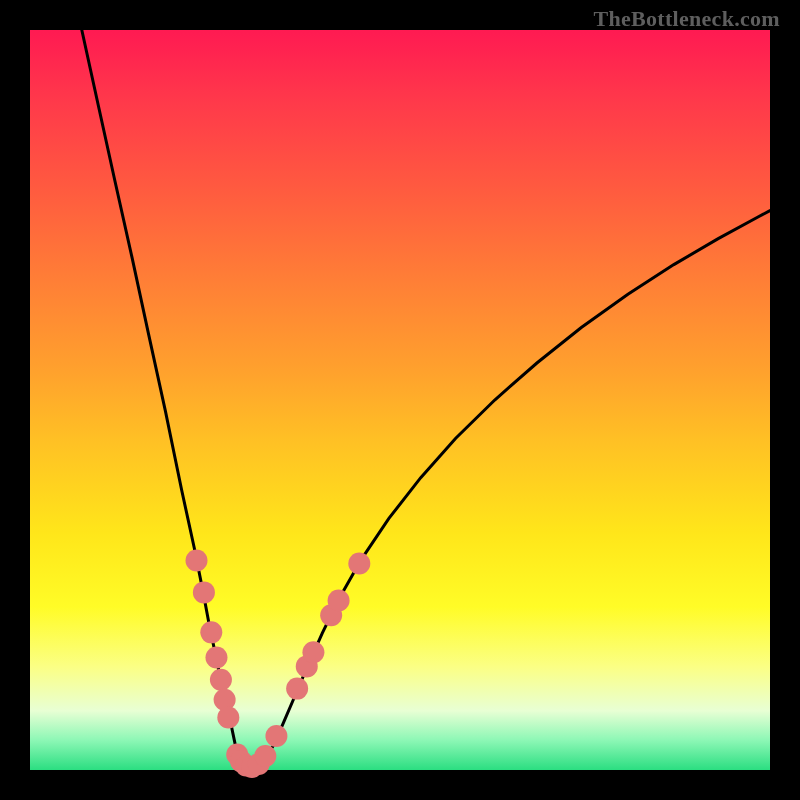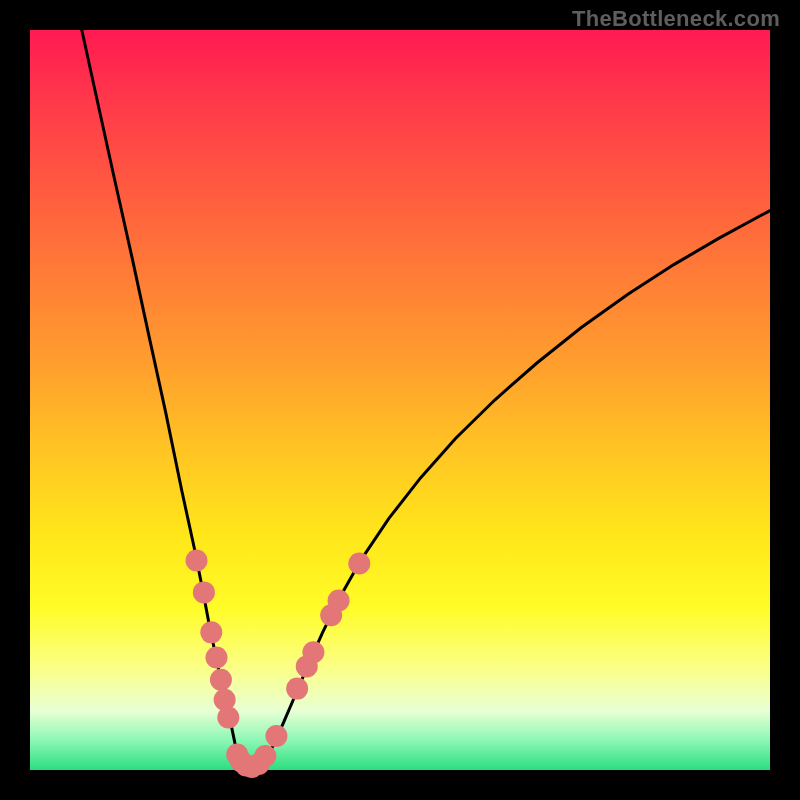--- a/index.html
+++ b/index.html
@@ -23,21 +23,21 @@
         #fbff84 86%,
         #e8ffd4 92%,
         #8cf7b5 96%,
         #2bde81 100%
       );
     }
     .watermark {
       position: absolute;
       top: 6px;
       right: 20px;
-      font-family: Liberation Sans, sans-serif;
+      font-family: Liberation Serif, serif;
       font-size: 22px;
       font-weight: 600;
       color: #5e5e5e;
       letter-spacing: 0.3px;
     }
     svg { position: absolute; left: 0; top: 0; }
   </style>
 </head>
 <body>
 <div class="container">

